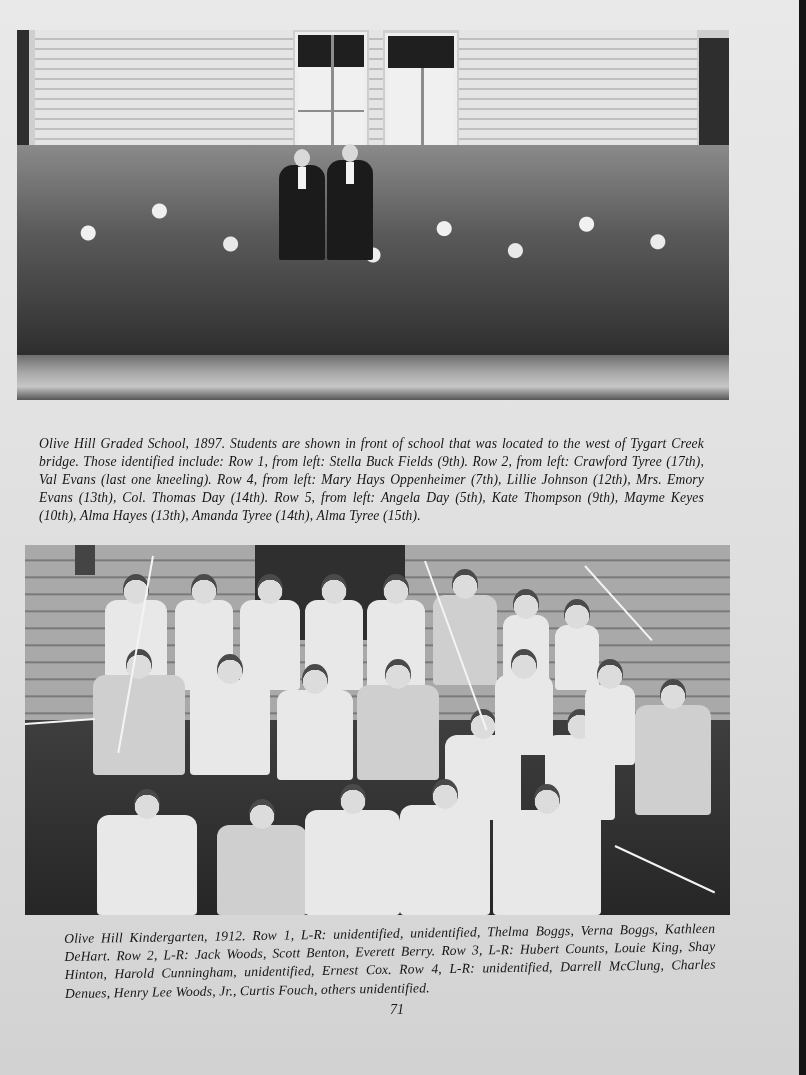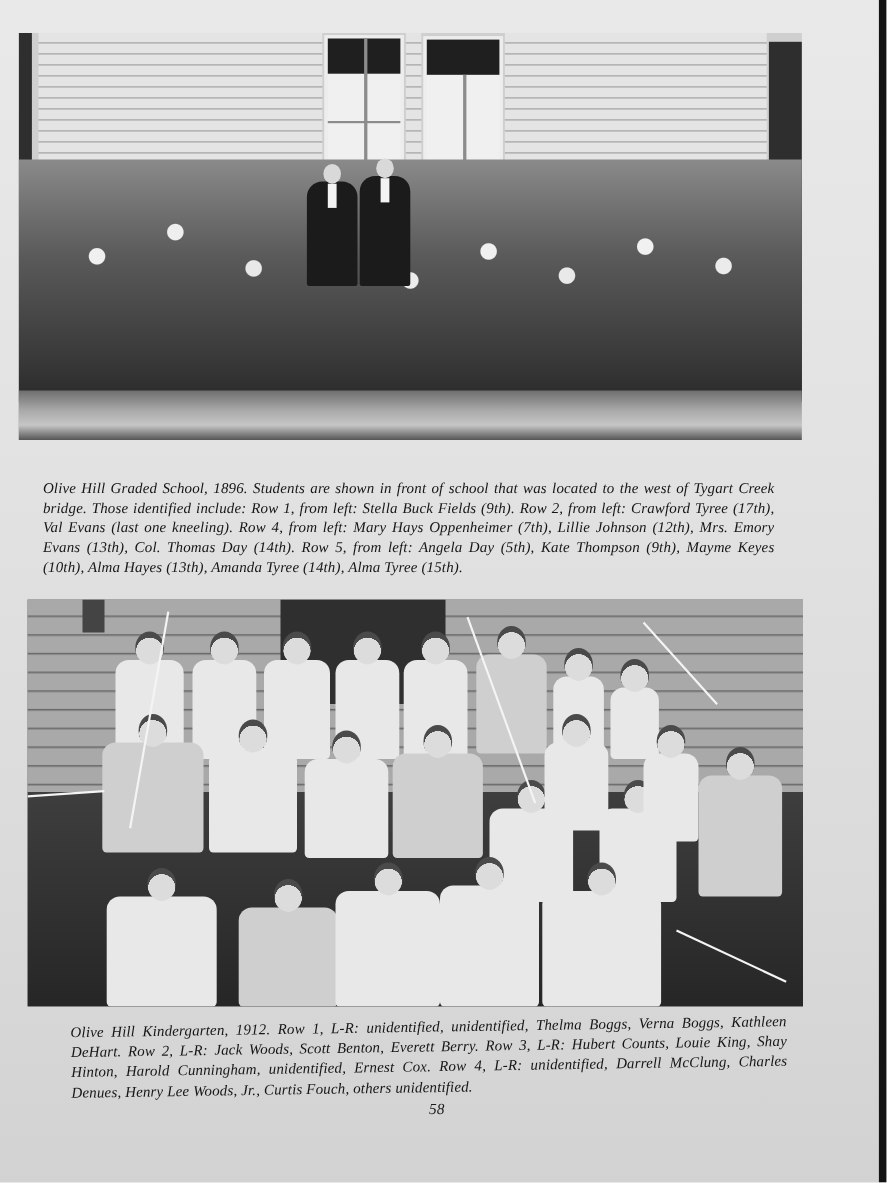--- a/index.html
+++ b/index.html
@@ -206,21 +206,21 @@
       <div class="shirt"></div>
   </div>
   <div class="teacher" style="left:310px;top:130px;width:46px;height:100px;">
     <div class="head"></div>
       <div class="shirt"></div>
   </div>
   <div class="ground"></div>
 </div>
 
 <p class="caption" id="caption1">
-  <span>Olive Hill Graded School, 1896.</span>
+  <span>Olive Hill Graded School, 1897.</span>
   <span>Students are shown in front of school that was located to the west of Tygart Creek bridge. Those identified include: Row 1, from left: Stella Buck Fields (9th). Row 2, from left: Crawford Tyree (17th), Val Evans (last one kneeling). Row 4, from left: Mary Hays Oppenheimer (7th), Lillie Johnson (12th), Mrs. Emory Evans (13th), Col. Thomas Day (14th). Row 5, from left: Angela Day (5th), Kate Thompson (9th), Mayme Keyes (10th), Alma Hayes (13th), Amanda Tyree (14th), Alma Tyree (15th).</span>
 </p>
 
 <div class="photo" id="photo2">
   <div class="porch" style="left:0;top:0;width:705px;height:175px;"></div>
   <div class="doorway" style="left:230px;top:0;width:150px;height:95px;"></div>
   <div class="doorway" style="left:50px;top:0;width:20px;height:30px;background:#444;"></div>
   <div class="step-shadow" style="left:0;top:175px;width:705px;height:195px;"></div>
 
   <div class="kid" style="left:80px;top:55px;width:62px;height:95px;">
@@ -297,13 +297,13 @@
   <div class="crease" style="left:560px;top:20px;width:100px;transform:rotate(48deg);"></div>
   <div class="crease" style="left:590px;top:300px;width:110px;transform:rotate(25deg);"></div>
   <div class="crease" style="left:0;top:178px;width:70px;transform:rotate(-4deg);"></div>
 </div>
 
 <p class="caption" id="caption2">
   <span>Olive Hill Kindergarten, 1912.</span>
   <span>Row 1, L-R: unidentified, unidentified, Thelma Boggs, Verna Boggs, Kathleen DeHart. Row 2, L-R: Jack Woods, Scott Benton, Everett Berry. Row 3, L-R: Hubert Counts, Louie King, Shay Hinton, Harold Cunningham, unidentified, Ernest Cox. Row 4, L-R: unidentified, Darrell McClung, Charles Denues, Henry Lee Woods, Jr., Curtis Fouch, others unidentified.</span>
 </p>
 
-<div class="page-number">58</div>
+<div class="page-number">71</div>
 
 </body></html>

